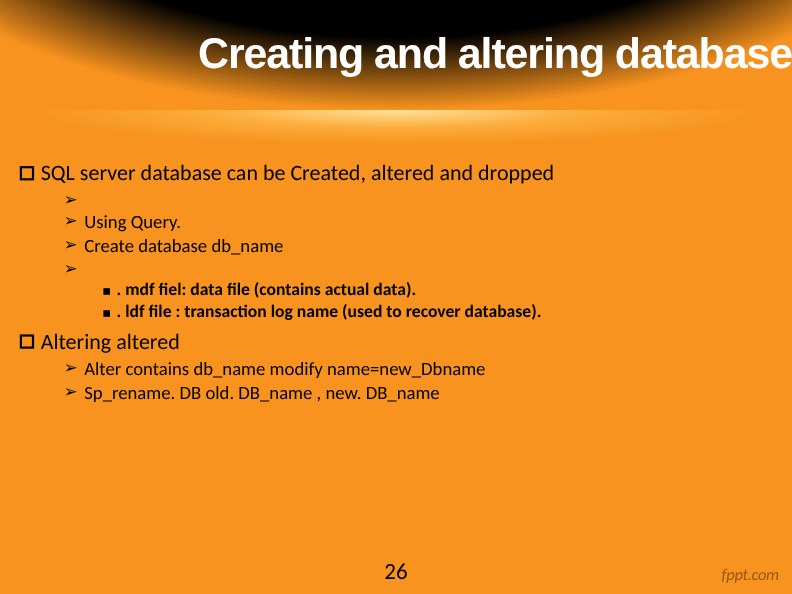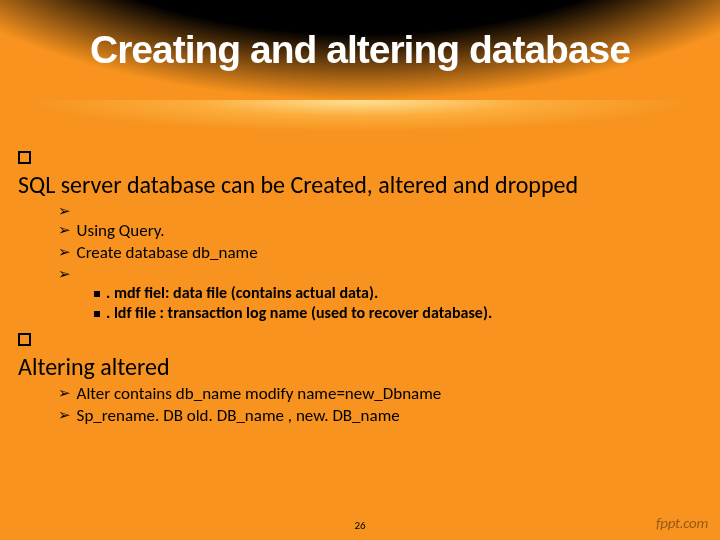--- a/index.html
+++ b/index.html
@@ -21,35 +21,35 @@
     position: absolute;
     left: 0; right: 0;
     top: 100px;
     height: 50px;
     background: radial-gradient(ellipse 420px 40px at 50% 0%, rgba(255,230,160,0.95) 0%, rgba(255,190,80,0.6) 40%, rgba(247,147,30,0) 80%);
   }
   .title {
     position: absolute;
     top: 28px;
     left: 0; right: 0;
-    text-align: center;
+    text-align: right;
     color: #fff;
     font-family: "Arial Black", Impact, sans-serif;
     font-weight: 900;
     font-size: 39px;
     letter-spacing: -1px;
   }
   .content {
     position: absolute;
     top: 140px;
     left: 18px;
     right: 18px;
     color: #000;
   }
-  .l1 { margin: 6px 0 2px 0; font-size: 24px; flex-direction: column; }
+  .l1 { margin: 6px 0 2px 0; font-size: 20px; }
   .l2 { margin: 1px 0 1px 40px; font-size: 17px; }
   .l3 { margin: 1px 0 1px 76px; font-size: 16px; font-weight: 700; }
   .row { display: flex; align-items: flex-start; gap: 6px; }
   .bullet-sq {
     display: inline-block;
     width: 13px; height: 13px;
     border: 2px solid #000;
     margin-top: 5px;
     flex-shrink: 0;
   }
@@ -65,21 +65,21 @@
     width: 6px; height: 6px;
     background: #000;
     margin-top: 8px;
     flex-shrink: 0;
   }
   .pagenum {
     position: absolute;
     bottom: 8px;
     left: 0; right: 0;
     text-align: center;
-    font-size: 11px;
+    font-size: 21px;
     color: #000;
   }
   .logo {
     position: absolute;
     right: 12px;
     bottom: 8px;
     font-size: 15px;
     color: rgba(0,0,0,0.4);
     font-style: italic;
     letter-spacing: -0.3px;

